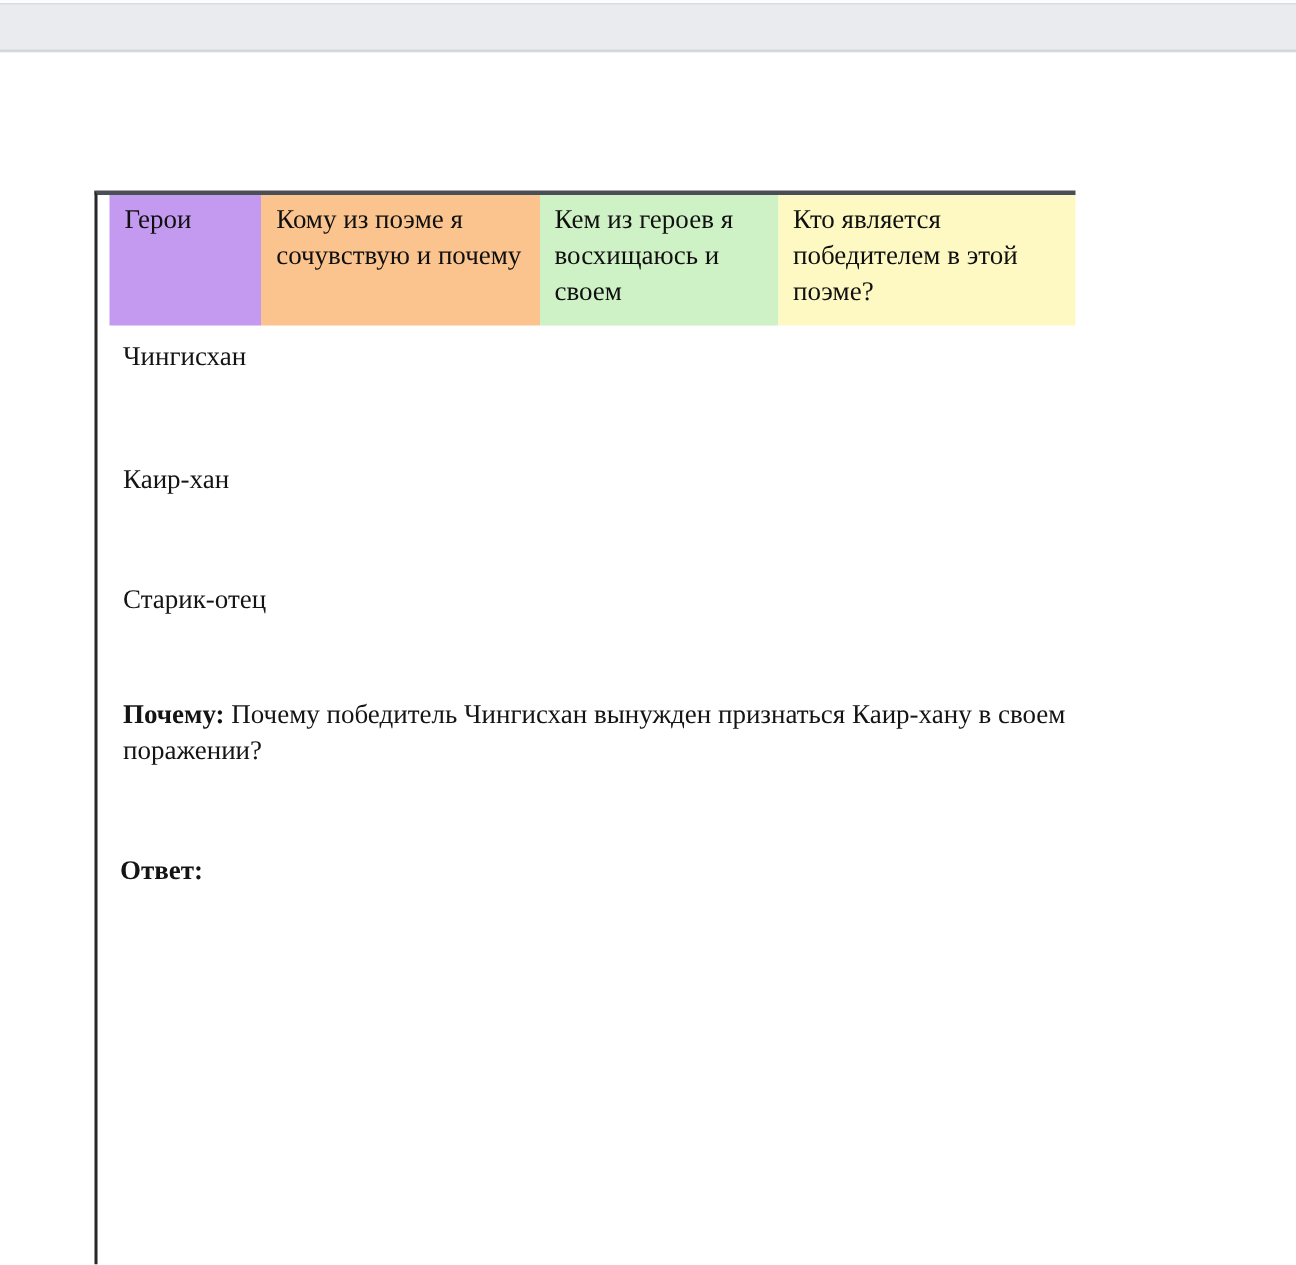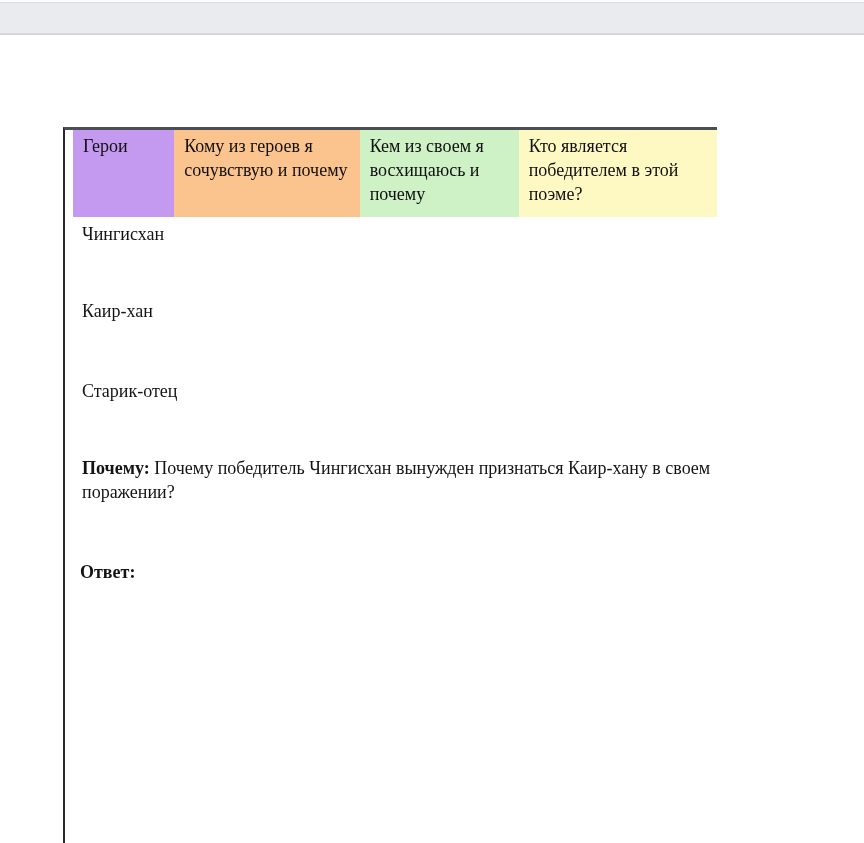--- a/index.html
+++ b/index.html
@@ -23,21 +23,21 @@
   .hrow { display:flex; margin-left:8px; }
   .hcell {
     box-sizing:border-box; height:87px; padding:4px 10px;
     font-size:18px; line-height:24px; color:#101010;
   }
   .w0{width:121px}.w1{width:226px}.w2{width:193px}.w3{width:242px}
   .brow {
     box-sizing:border-box; padding-left:17px;
     font-size:18px; line-height:24px;
   }
-  .r1{height:82px; padding-top:5px;}
+  .r1{height:82px; padding-top:0;margin-top:8px;}
   .r2{height:80px;}
   .r3{height:82px;}
   .r4{height:77px;}
   .hero-wrap { display:inline-block; max-width:100px;text-align:center; }
   .qblock {
     margin-left:17px; width:712px;
     font-size:18px; line-height:24px;
   }
   .arow { margin-left:15px; margin-top:56px; font-size:18px; line-height:24px; }
   b { font-weight:bold; }
@@ -45,22 +45,22 @@
 </head>
 <body>
 
 <div class="topbar"></div>
 
 <div class="doc">
   <div class="tframe">
 
     <div class="hrow">
       <div class="hcell w0" style="background-color: rgb(196, 154, 241);">Герои</div>
-      <div class="hcell w1" style="background-color: rgb(251, 196, 142);">Кому из героев я сочувствую и почему</div>
-      <div class="hcell w2" style="background-color: rgb(206, 242, 198);">Кем из своем я восхищаюсь и почему</div>
+      <div class="hcell w1" style="background-color: rgb(251, 196, 142);">Кому из поэме я сочувствую и почему</div>
+      <div class="hcell w2" style="background-color: rgb(206, 242, 198);">Кем из героев я восхищаюсь и своем</div>
       <div class="hcell w3" style="background-color: #fef9c3;">Кто является победителем в этой поэме?</div>
     </div>
 
     <div class="brow r1">
       <span>Чингисхан</span>
     </div>
     <div class="brow r2">
       <span>Каир-хан</span>
     </div>
     <div class="brow r4">

